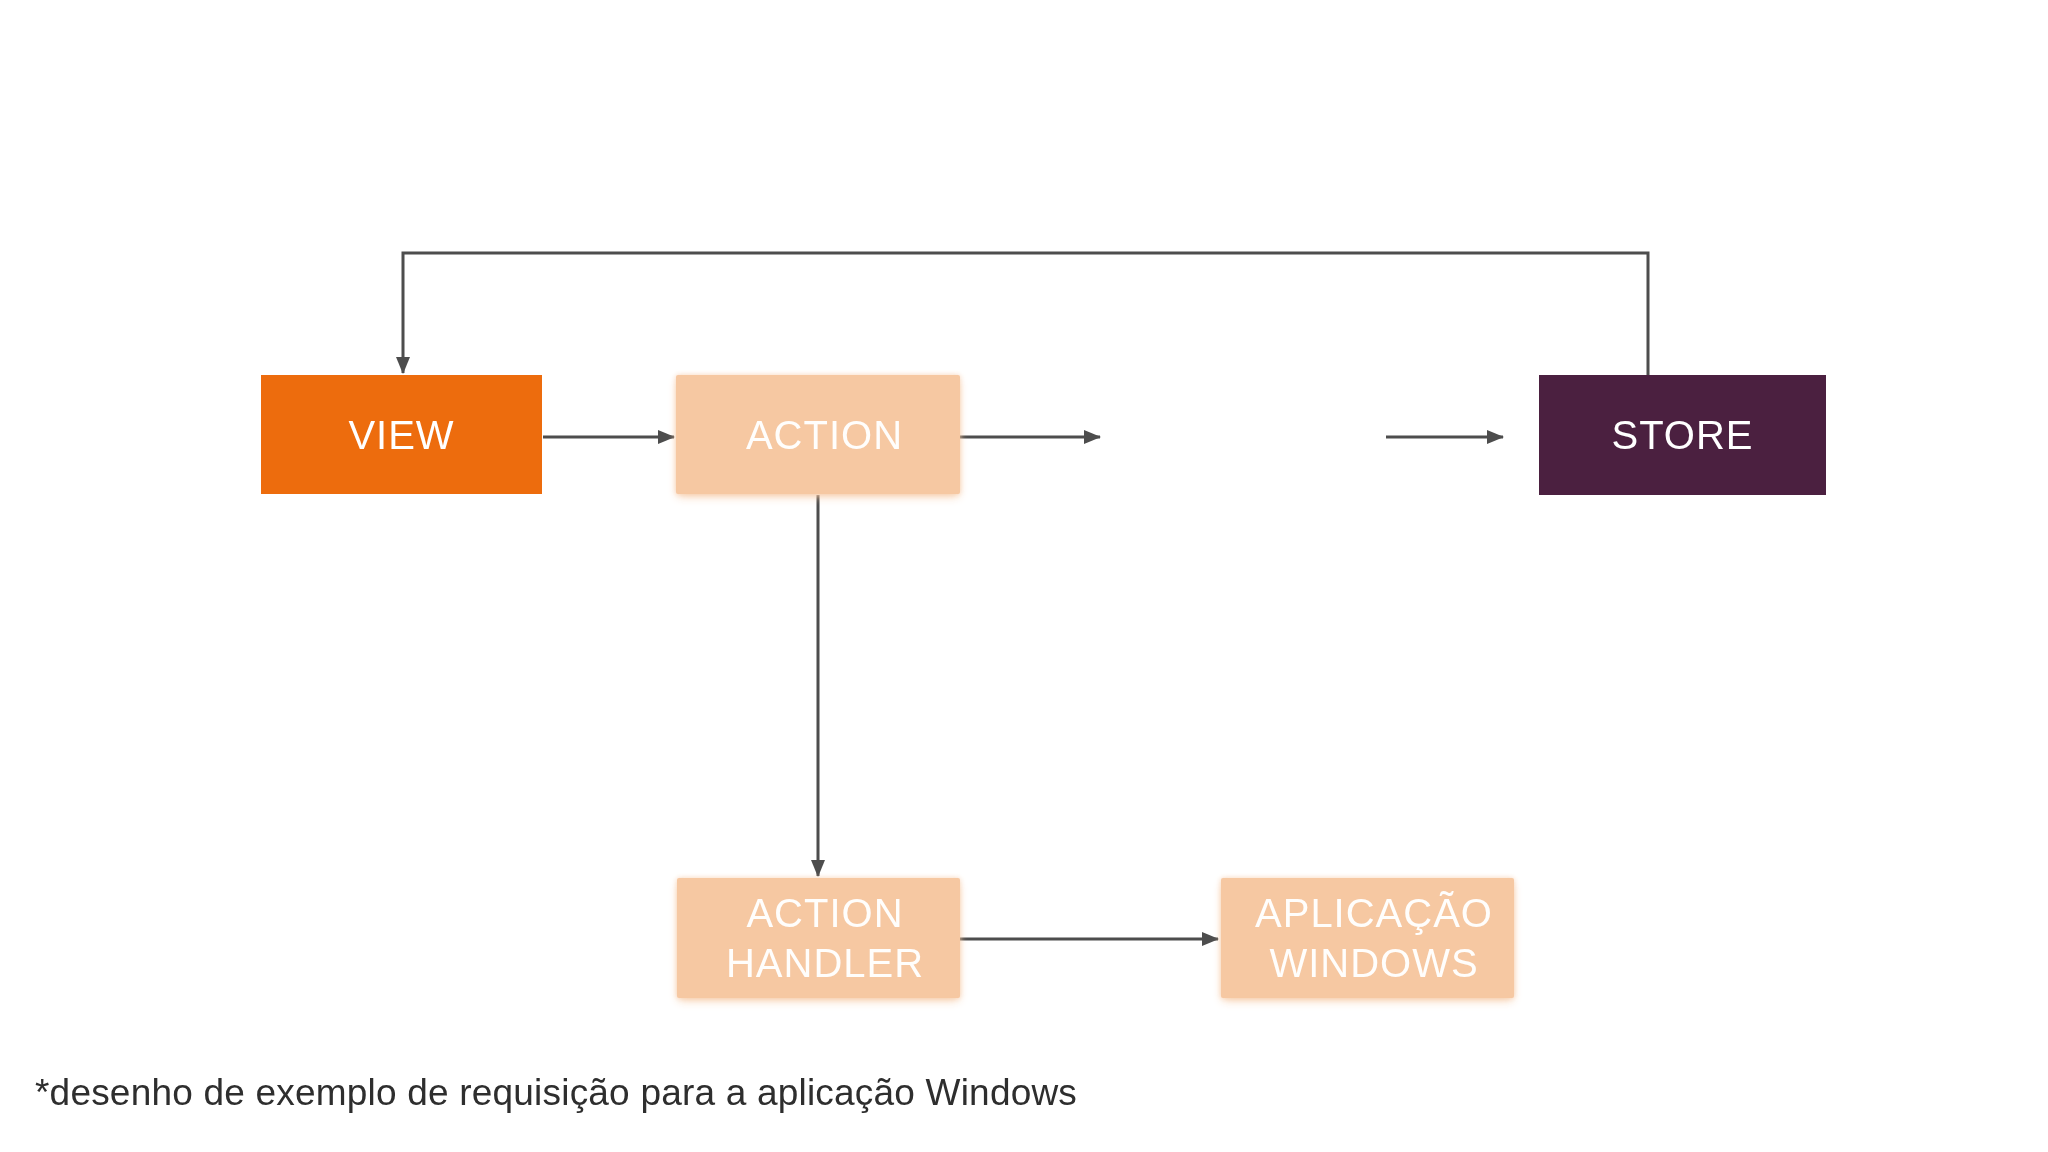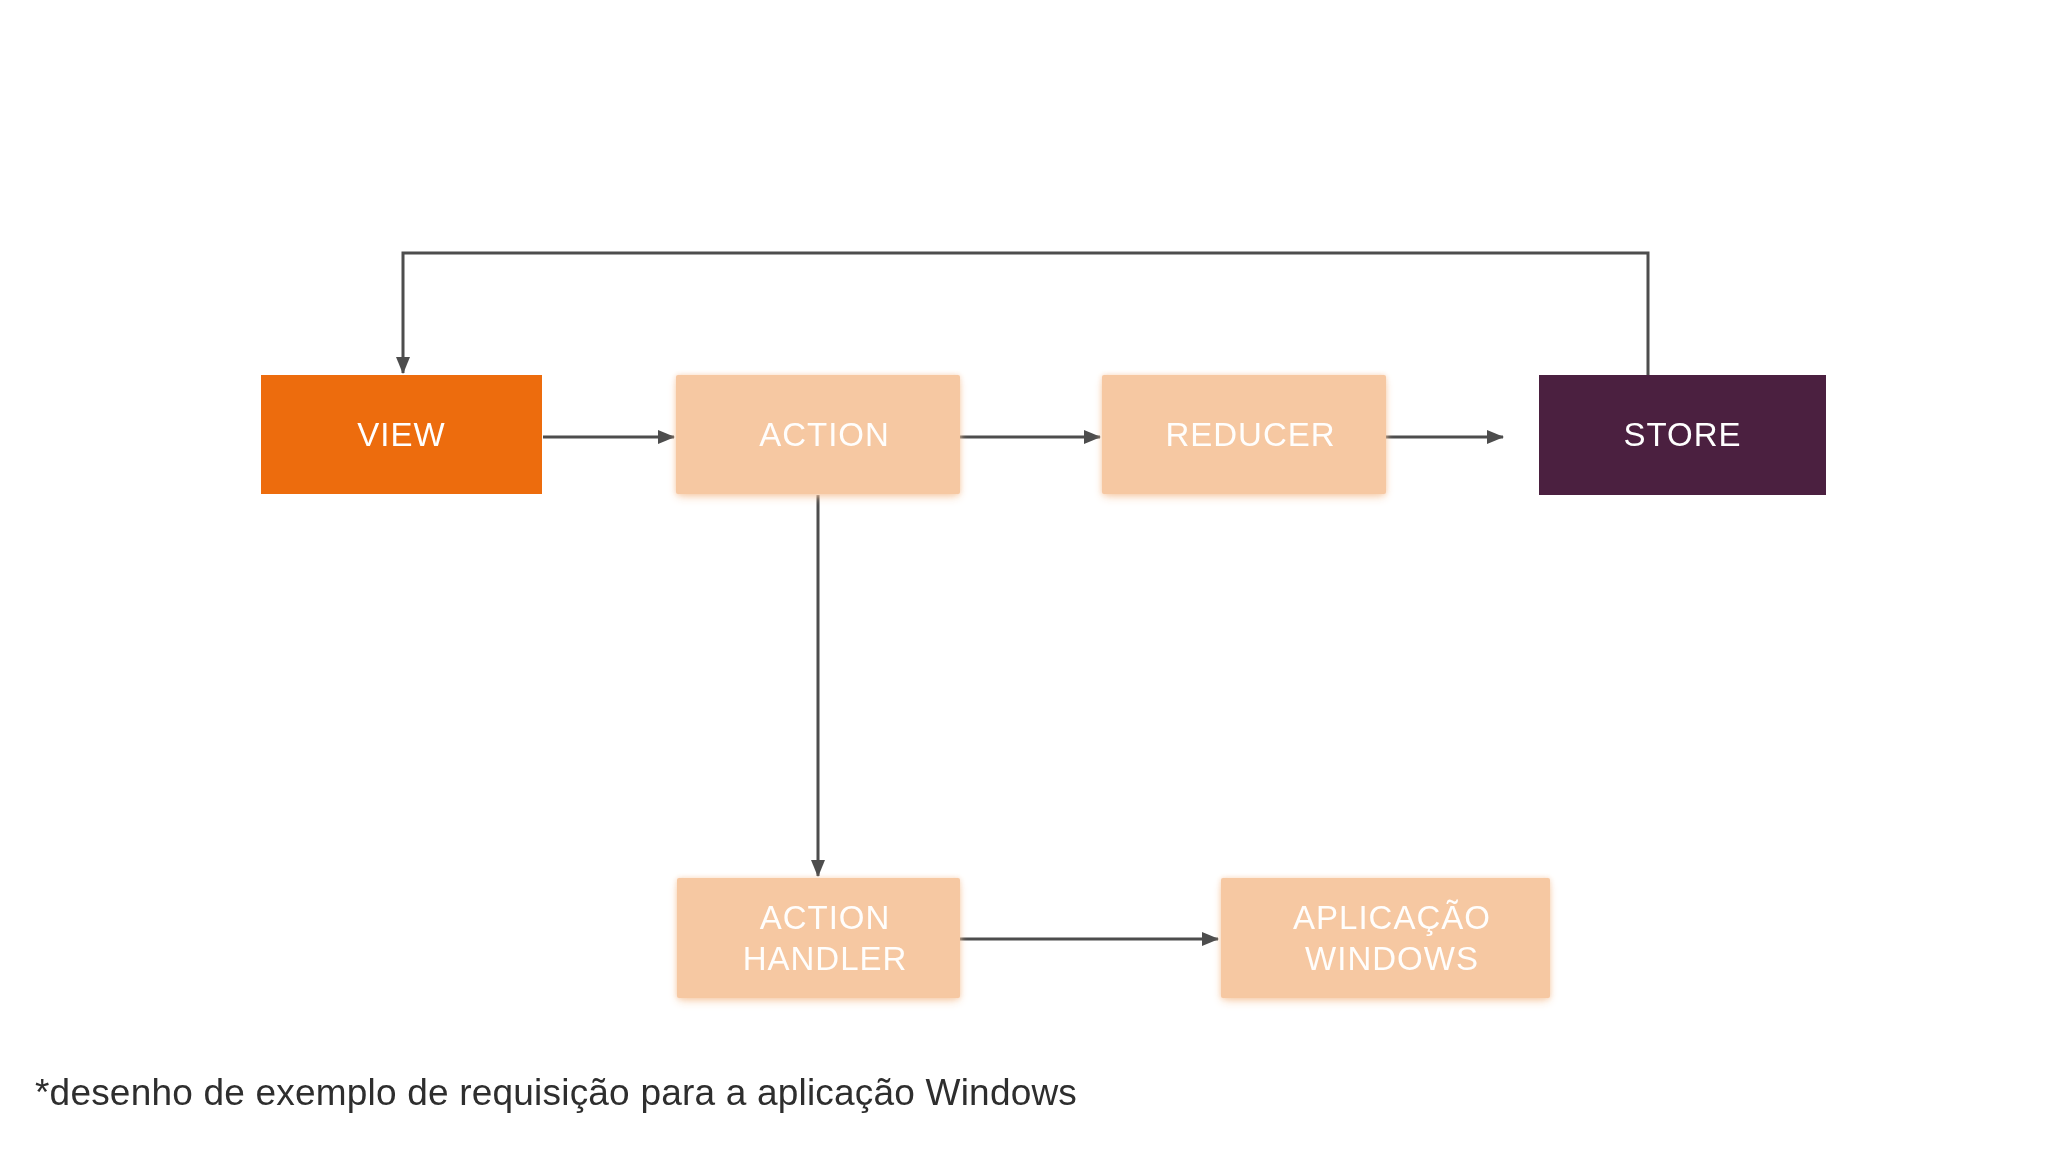--- a/index.html
+++ b/index.html
@@ -47,21 +47,21 @@
     pointer-events: none;
   }
   
   .node {
     position: absolute;
     display: flex;
     align-items: center;
     justify-content: center;
     text-align: center;
     color: #ffffff;
-    font-size: 33px;
+    font-size: 40px;
     letter-spacing: 1px;
     line-height: 1.25;
     white-space: pre-line;
     box-sizing: border-box;
   }
   .node.orange {
     background: #ed6c0d;
   }
   .node.peach {
     background: #f6c8a2;
@@ -72,21 +72,21 @@
     padding-left: 13px;
   }
   .node.plum {
     background: #4b2040;
   }
   #node-view            { left: 261px;  top: 375px; width: 281px; height: 119px; }
   #node-action          { left: 676px;  top: 375px; width: 284px; height: 119px; }
   #node-reducer         { left: 1102px; top: 375px; width: 284px; height: 119px; }
   #node-store           { left: 1505px; top: 375px; width: 287px; height: 120px; margin-left: 34px; }
   #node-message-handler { left: 677px;  top: 878px; width: 283px; height: 120px; }
-  #node-aplicacao       { left: 1221px; top: 878px; width: 329px; height: 120px; }
+  #node-aplicacao       { left: 1221px; top: 878px; width: 293px; height: 120px; }
   
   .footnote {
     position: absolute;
     left: 35px;
     top: 1072px;
     font-size: 37px;
     color: #2e2e2e;
     letter-spacing: 0.2px;
   }
 </style>
@@ -107,21 +107,20 @@
     <line x1="1386" y1="437" x2="1503" y2="437" stroke="#4d4d4d" stroke-width="3" marker-end="url(#arrow)"></line>
     <polyline points="1648,375 1648,253 403,253 403,373" fill="none" stroke="#4d4d4d" stroke-width="3" marker-end="url(#arrow)"></polyline>
     <line x1="818" y1="495" x2="818" y2="876" stroke="#4d4d4d" stroke-width="3" marker-end="url(#arrow)"></line>
     <line x1="960" y1="939" x2="1218" y2="939" stroke="#4d4d4d" stroke-width="3" marker-end="url(#arrow)"></line>
   </svg>
 
   <div class="node orange" id="node-view">VIEW</div>
 
   <div class="node peach" id="node-action">ACTION</div>
 
-  <div class="node peach" id="node-reducer">REDUCER</div>
 
   <div class="node plum" id="node-store">STORE</div>
 
   <div class="node peach" id="node-message-handler">ACTION
 HANDLER</div>
 
   <div class="node peach" id="node-aplicacao">APLICAÇÃO
 WINDOWS</div>
 
   <div class="footnote">*desenho de exemplo de requisição para a aplicação Windows</div>

